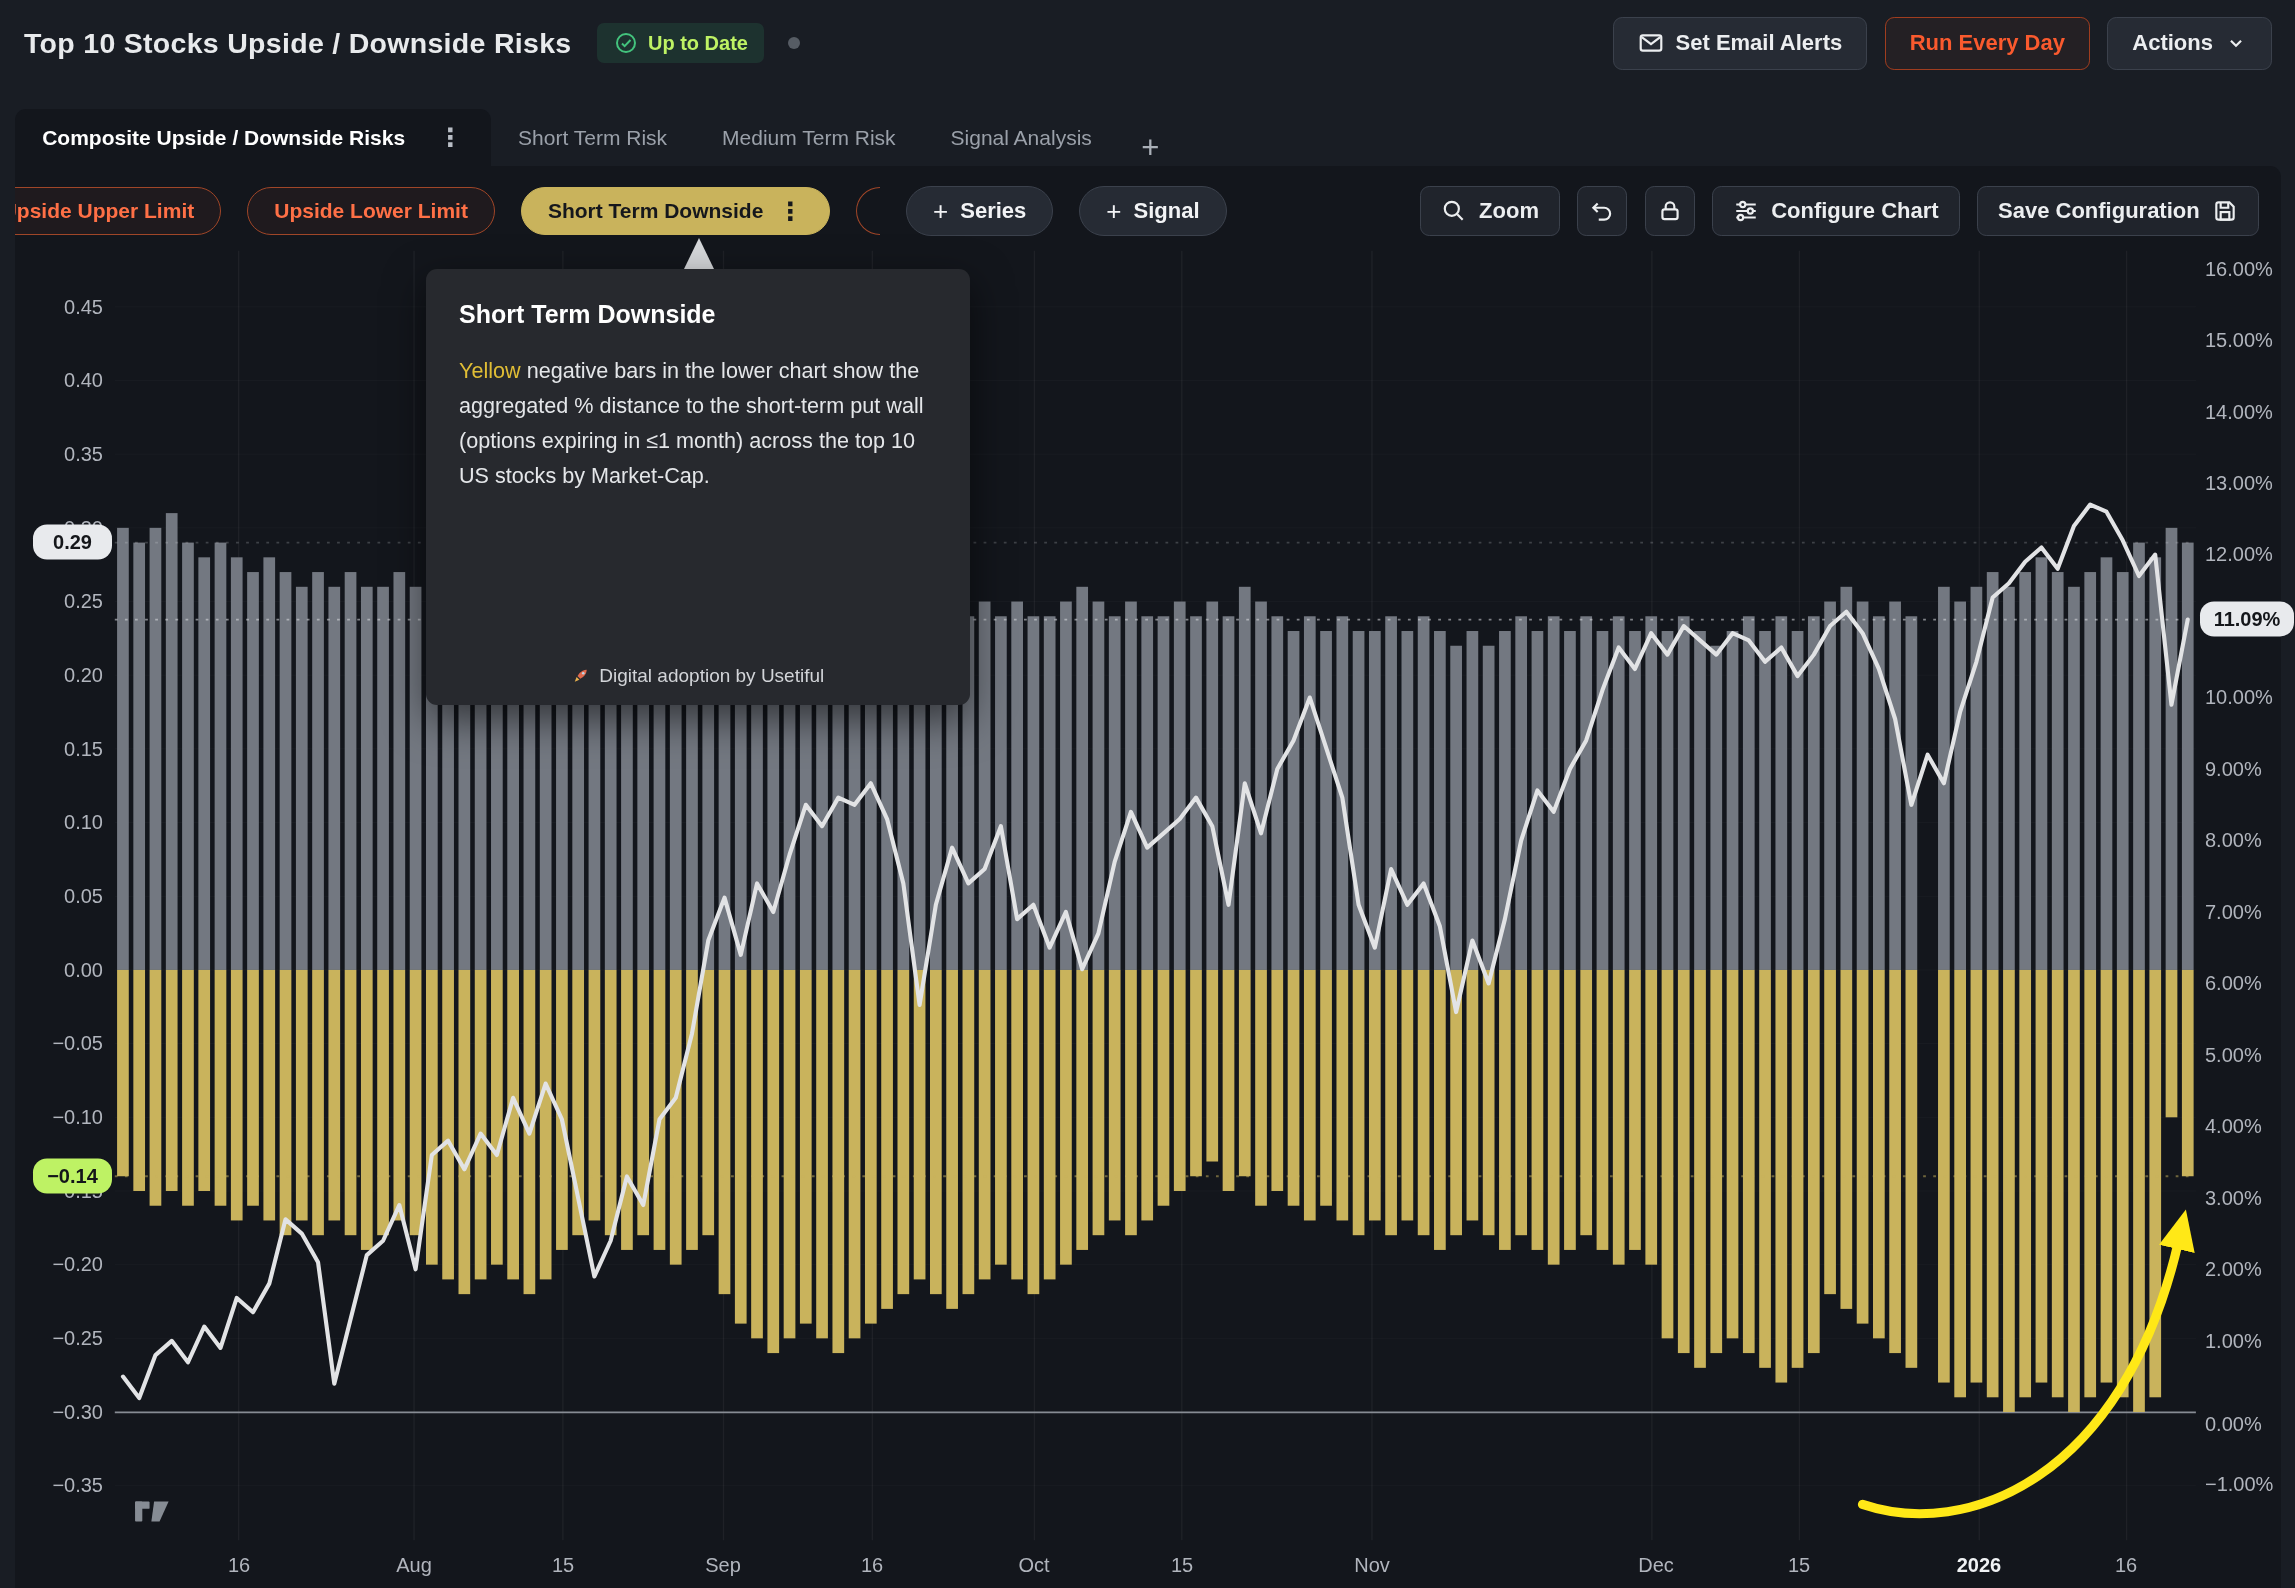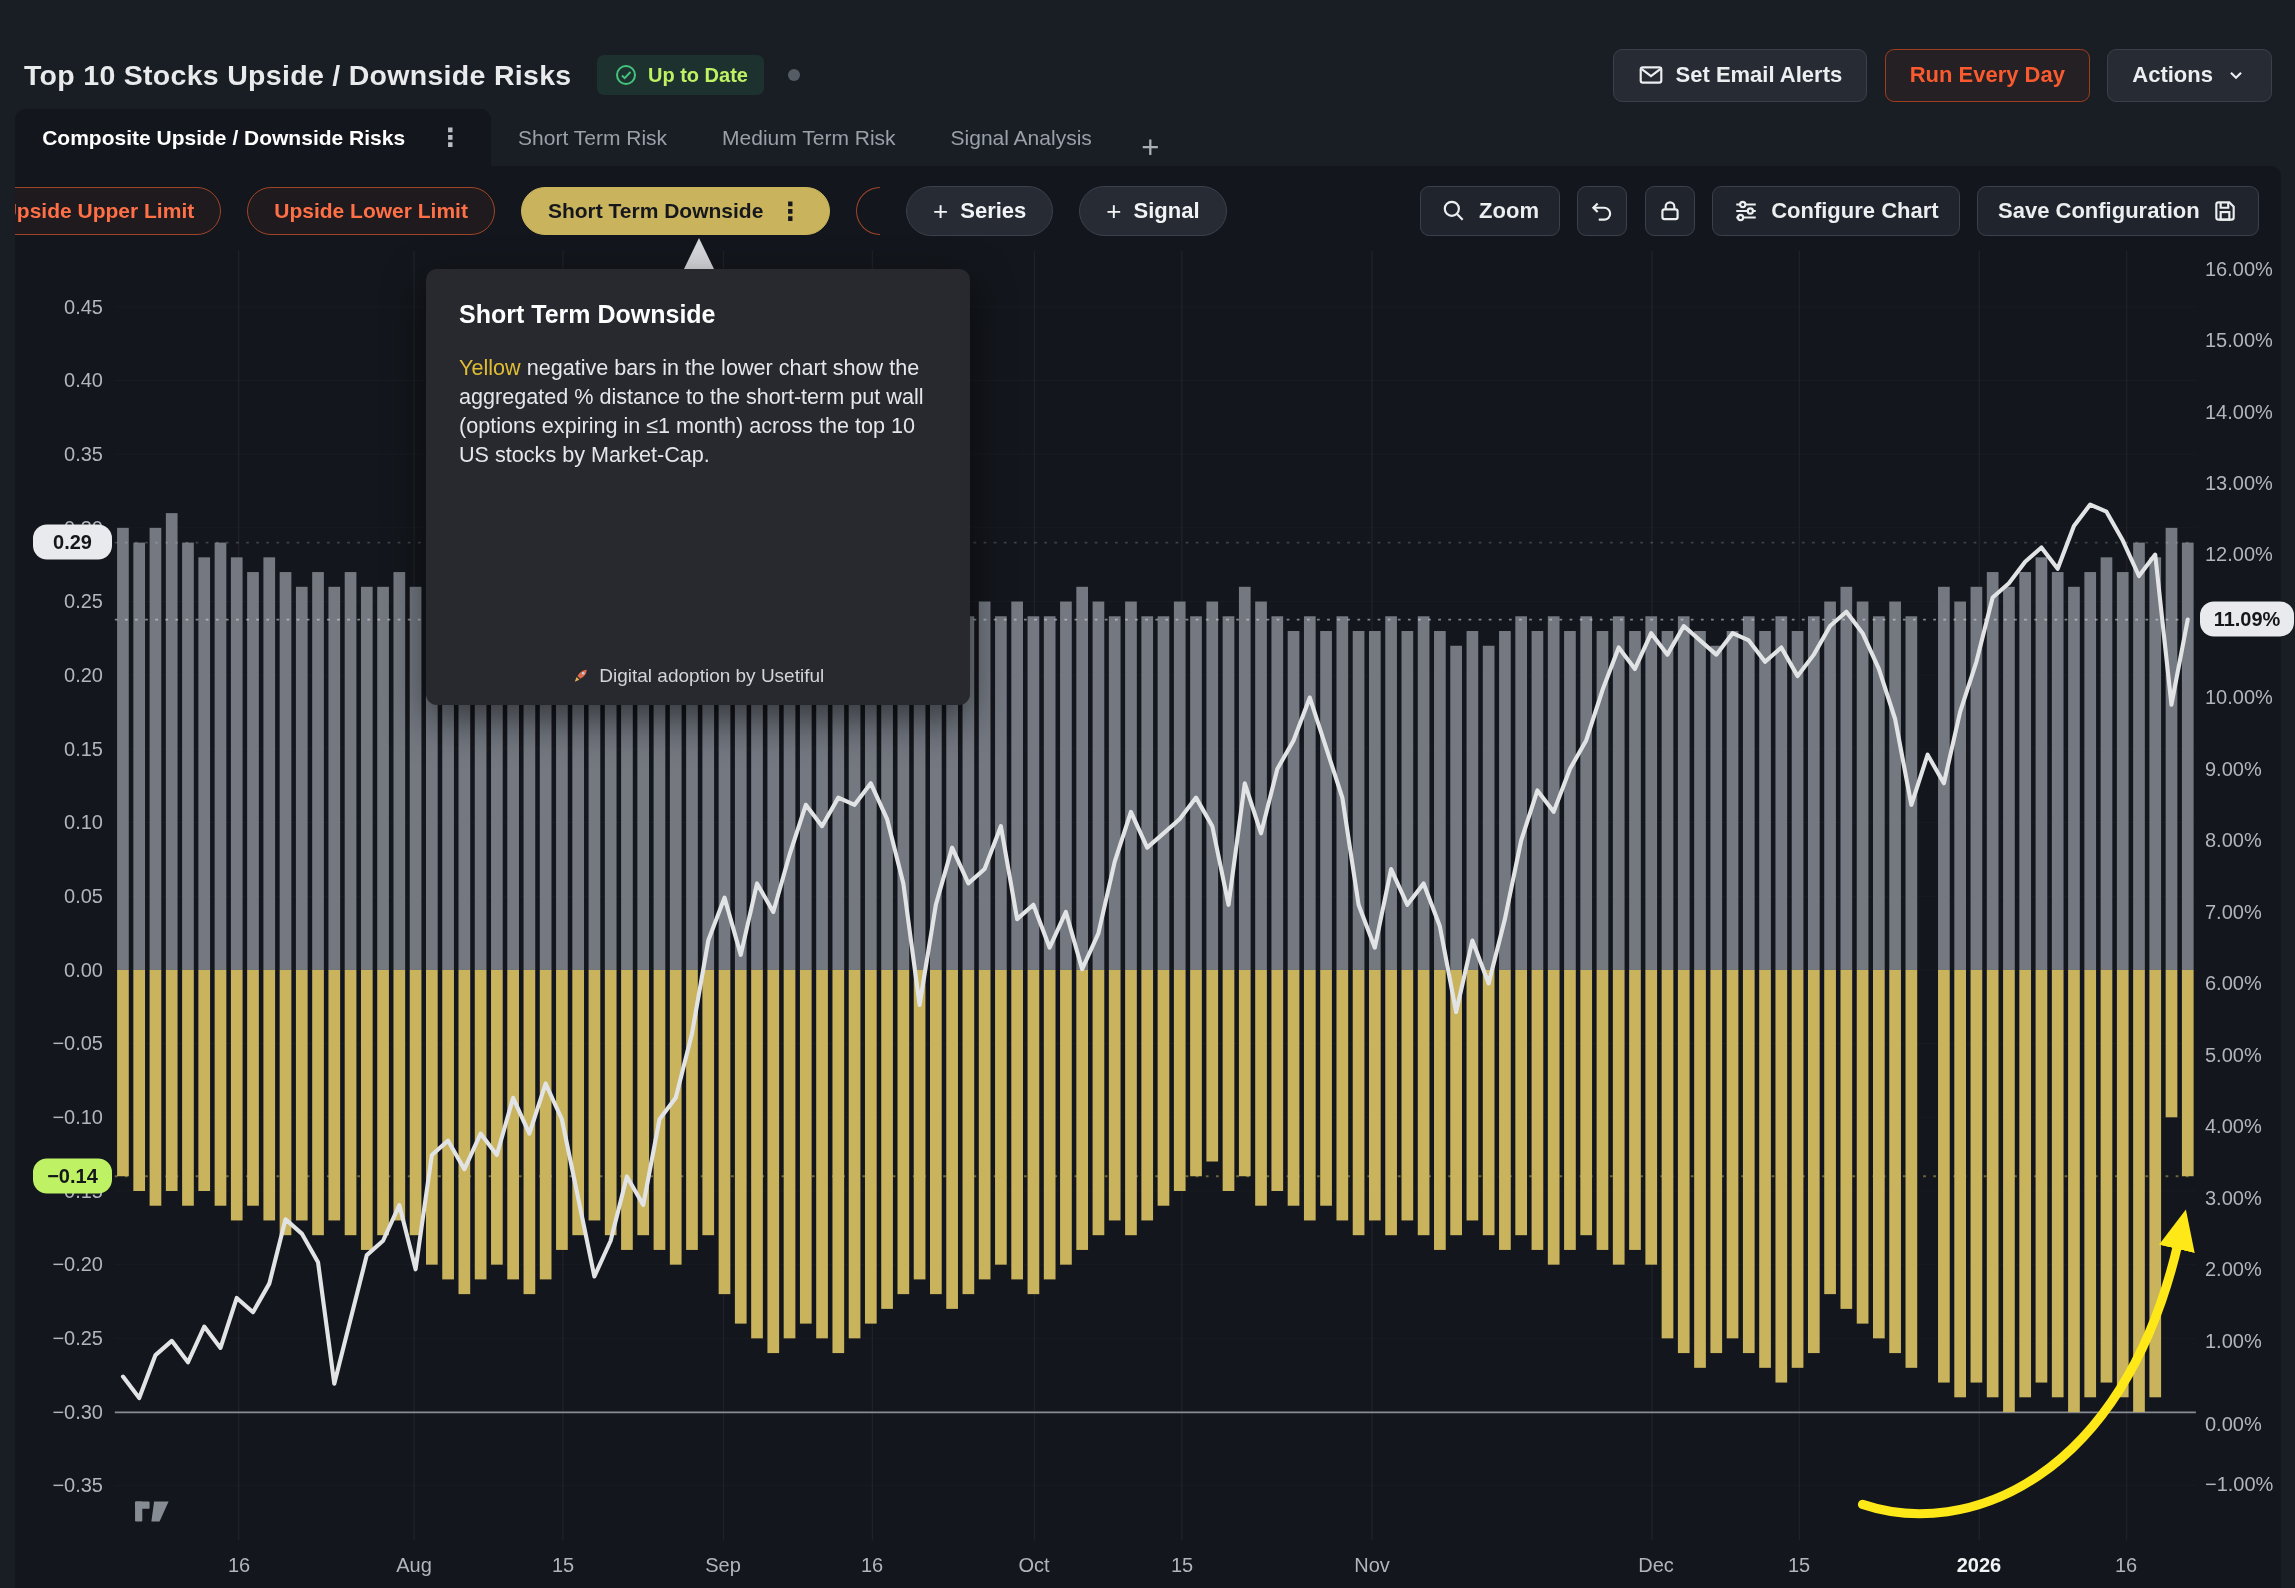--- a/index.html
+++ b/index.html
@@ -1,19 +1,19 @@
 <!DOCTYPE html>
 <html style="font-size:14.7px"><head>
 <meta charset="utf-8">
 <style>
   *{margin:0;padding:0;box-sizing:border-box;}
   html,body{width:2296px;height:1589px;background:#191d24;font-family:"Liberation Sans","DejaVu Sans",sans-serif;color:#e8eaec;overflow:hidden;position:relative;}
 
   
-  .topbar{position:absolute;left:0;top:0;width:2296px;height:86px;display:flex;align-items:center;padding:0 24px;z-index:6;margin-top:32px;}
+  .topbar{position:absolute;left:0;top:0;width:2296px;height:86px;display:flex;align-items:center;padding:0 24px;z-index:6;}
   .title{font-size:28.5px;font-weight:bold;letter-spacing:0.3px;white-space:nowrap;}
   .uptodate{display:flex;align-items:center;gap:10px;margin-left:26px;height:40px;padding:0 16.5px;border-radius:7px;background:rgba(63,194,124,.13);color:#bef264;font-size:20px;font-weight:bold;white-space:nowrap;}
   .status-dot{width:12px;height:12px;border-radius:50%;background:#565c64;margin-left:24px;}
   .topbar-right{margin-left:auto;display:flex;align-items:center;gap:17.4px;}
   .btn{height:53px;border-radius:9.2px;display:flex;align-items:center;gap:12px;padding:0 24px;font-size:22px;font-weight:bold;background:#262b34;border:0.9px solid #3b414c;color:#eceef0;cursor:pointer;white-space:nowrap;}
   .btn-run{background:rgba(250,90,46,.05);border:1.8px solid #a03d1f;color:#fa5a2e;}
   .icon{display:inline-flex;align-items:center;justify-content:center;}
   .icon svg{display:block;}
 
   
@@ -46,21 +46,21 @@
   .ytick.right{left:2205px;}
   .xtick{position:absolute;top:1554px;font-size:20px;color:#b1b5bd;transform:translateX(-50%);white-space:nowrap;}
   .xtick.bold{color:#f0f2f4;font-weight:bold;}
   .badge{position:absolute;height:35px;border-radius:14px;display:flex;align-items:center;justify-content:center;font-size:20px;font-weight:bold;color:#14161a;transform:translateY(-50%);}
   .tvlogo{position:absolute;left:134px;top:1497px;z-index:3;opacity:.85;}
 
   
   .tooltip-pointer{position:absolute;left:684px;top:238px;width:0;height:0;border-left:15.6px solid transparent;border-right:15.6px solid transparent;border-bottom:31px solid #d6d8db;z-index:5;}
   .tooltip{position:absolute;left:426px;top:269px;width:544px;height:436px;background:#27292e;border-radius:11px;box-shadow:0 14.7px 40px rgba(0,0,0,.55);padding:31px 33px;z-index:5;}
   .tooltip h3{font-size:25px;color:#ffffff;margin-bottom:24px;}
-  .tooltip p{font-size:21.6px;line-height:29px;color:#e4e6e9;}
+  .tooltip p{font-size:21.6px;line-height:35px;color:#e4e6e9;}
   .tooltip p + p{margin-top:27px;}
   .hl{color:#e0bd35;}
   .tt-footer{position:absolute;left:0;right:0;bottom:18.4px;display:flex;align-items:center;justify-content:center;gap:9.2px;font-size:19px;color:#d2d4d8;}
 </style>
 </head>
 <body>
 
 <header class="topbar">
   <div class="title">Top 10 Stocks Upside / Downside Risks</div>
   <div class="uptodate">

